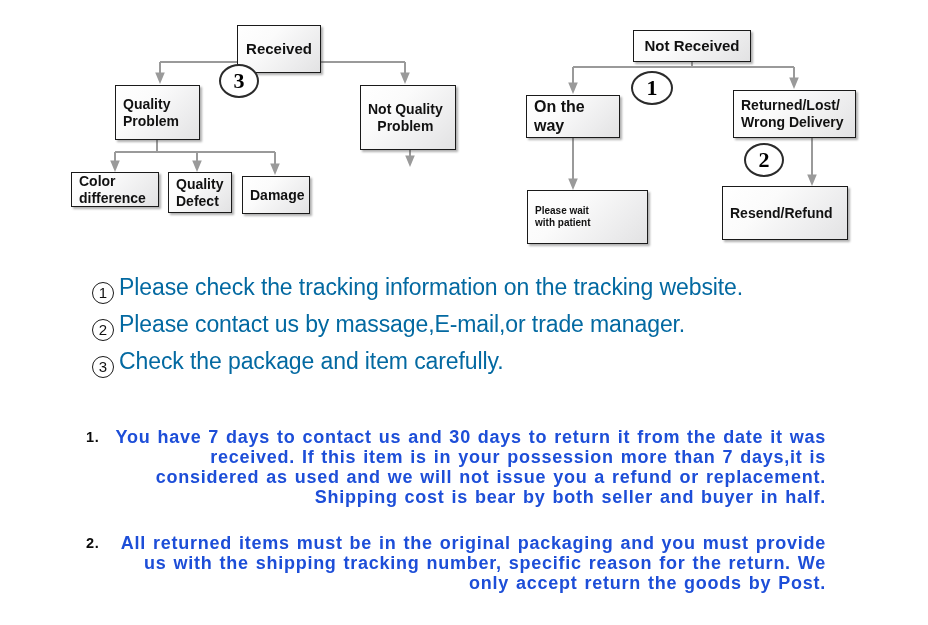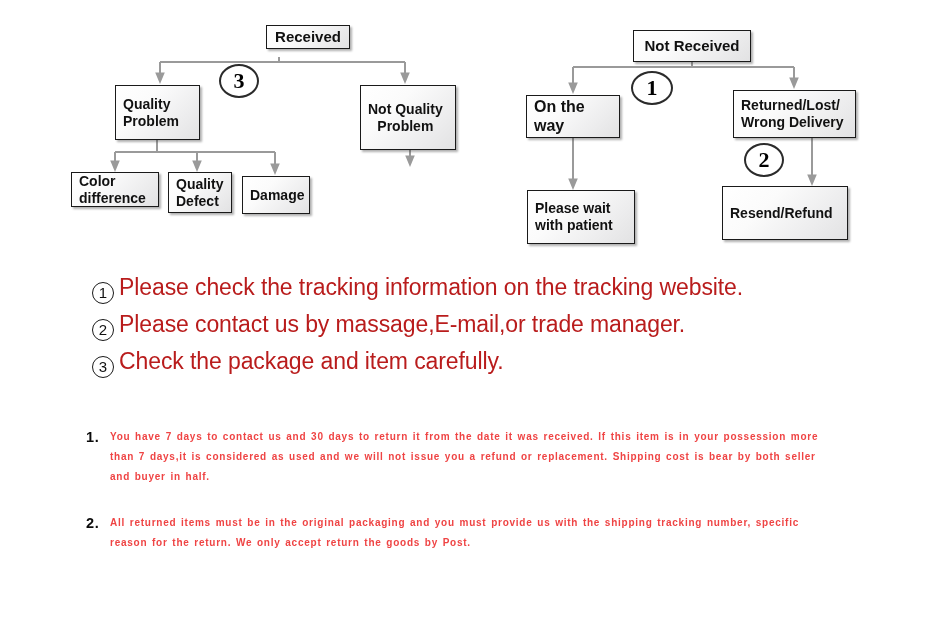--- a/index.html
+++ b/index.html
@@ -92,21 +92,21 @@
     line-height: 1;
     font-family: "Liberation Sans", sans-serif;
     color: #111111;
     position: relative;
     top: 3px;
     margin-right: 5px;
   }
   .legend-text {
     font-size: 23px;
     font-family: "Liberation Sans", sans-serif;
-    color: #b91c1c;
+    color: #0369a1;
     letter-spacing: -0.1px;
     white-space: nowrap;
   }
 
   
   #terms-list {
     position: absolute;
     left: 86px;
     top: 427px;
     width: 740px;
@@ -120,26 +120,27 @@
     flex: 0 0 auto;
     width: 24px;
     font-size: 14.5px;
     font-weight: bold;
     letter-spacing: 0.6px;
     line-height: 20px;
     color: #0b0b0b;
   }
   .term-body {
     flex: 1 1 auto;
-    font-size: 10px;
+    font-size: 18px;
     font-weight: bold;
     letter-spacing: 0.75px;
     word-spacing: 1.2px;
     line-height: 20px;
-    color: #ef4444;
+    color: #1d4ed8;
+    text-align: right;
   }
 </style>
 </head>
 <body>
 
 <div id="flow-canvas">
 
   <svg id="connector-layer" viewBox="0 0 928 260" xmlns="http://www.w3.org/2000/svg">
     <defs>
       <marker id="arrow-head" markerWidth="7" markerHeight="7" refX="3.2" refY="3" orient="auto" markerUnits="strokeWidth">
@@ -167,21 +168,21 @@
       <path d="M573,67 L794,67"></path>
       <path d="M573,67 L573,88" marker-end="url(#arrow-head)"></path>
       <path d="M794,67 L794,83" marker-end="url(#arrow-head)"></path>
 
       <path d="M573,138 L573,184" marker-end="url(#arrow-head)"></path>
 
       <path d="M812,138 L812,180" marker-end="url(#arrow-head)"></path>
     </g>
   </svg>
 
-  <div class="flow-box center" style="left:237px; top:25px; width:84px; height:24px; font-size:15px;margin-left:29px;">Received</div>
+  <div class="flow-box center" style="left:237px; top:25px; width:84px; height:48px; font-size:15px;">Received</div>
 
   <div class="step-circle" style="left:219px; top:64px; width:40px; height:34px; font-size:22px;">3</div>
 
   <div class="flow-box padleft" style="left:115px; top:85px; width:85px; height:55px; font-size:14px;">Quality
 Problem</div>
 
   <div class="flow-box padleft" style="left:360px; top:85px; width:96px; height:65px; font-size:14px;text-align:center;">Not Quality
 Problem</div>
 
   <div class="flow-box padleft" style="left:71px; top:172px; width:88px; height:35px; font-size:14px;">Color
@@ -197,21 +198,21 @@
 
   <div class="step-circle" style="left:631px; top:71px; width:42px; height:34px; font-size:22px;">1</div>
 
   <div class="step-circle" style="left:744px; top:143px; width:40px; height:34px; font-size:22px;">2</div>
 
   <div class="flow-box padleft" style="left:526px; top:95px; width:94px; height:43px; font-size:16px;">On the way</div>
 
   <div class="flow-box padleft" style="left:733px; top:90px; width:123px; height:48px; font-size:14px;">Returned/Lost/
 Wrong Delivery</div>
 
-  <div class="flow-box padleft" style="left:527px; top:190px; width:108px; height:54px; font-size:14px;">Please wait
+  <div class="flow-box padleft" style="left:527px; top:190px; width:121px; height:54px; font-size:10px;">Please wait
 with patient</div>
 
   <div class="flow-box padleft" style="left:722px; top:186px; width:126px; height:54px; font-size:14px;">Resend/Refund</div>
 </div>
 
 <div id="legend-list">
   <div class="legend-row">
     <span class="legend-num">1</span>
     <span class="legend-text">Please check the tracking information on the tracking website.</span>
   </div>

